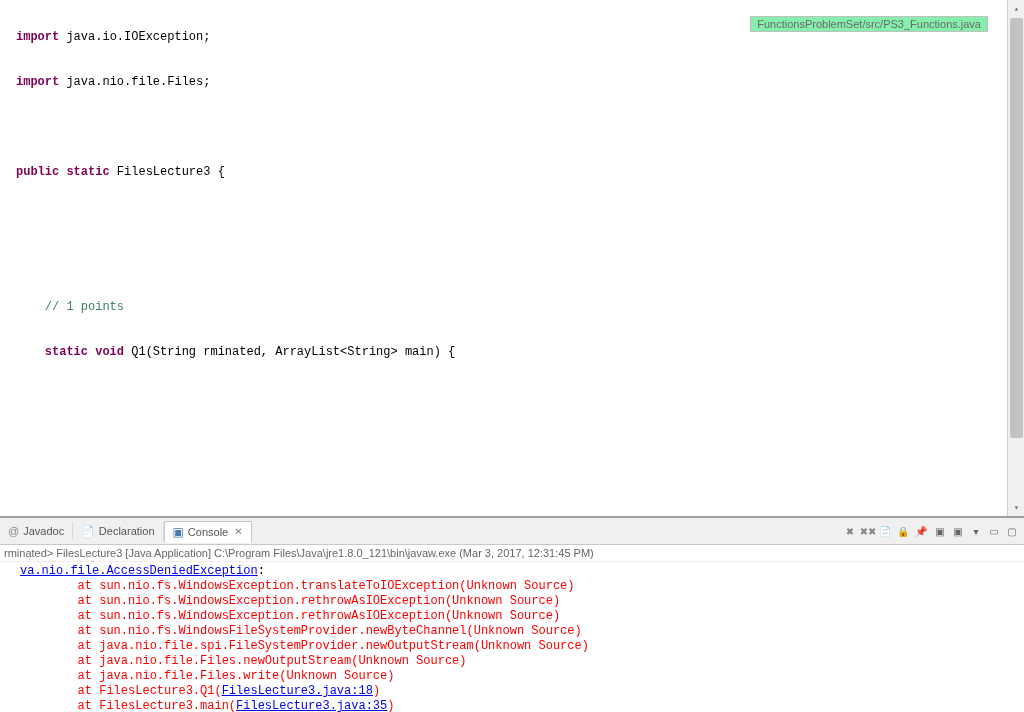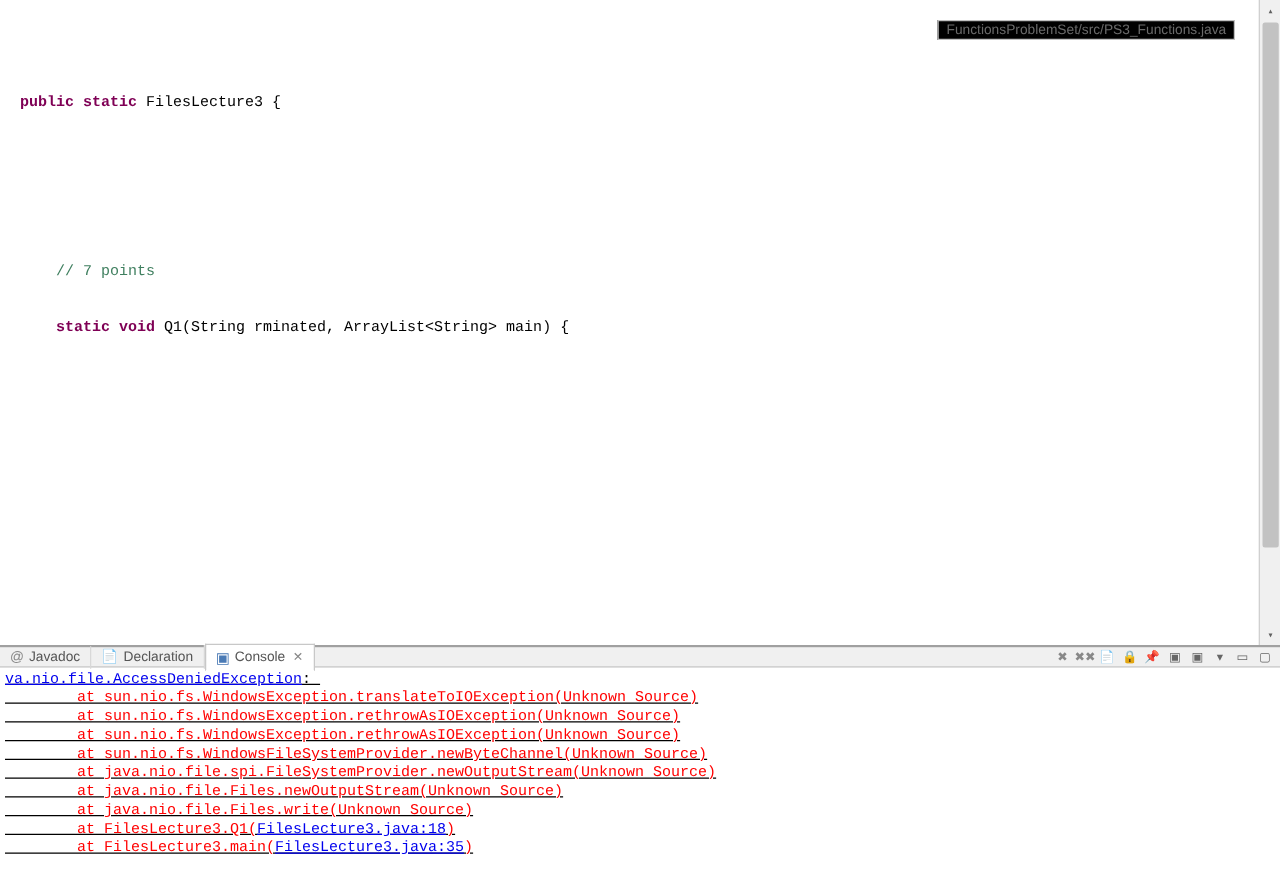--- a/index.html
+++ b/index.html
@@ -27,21 +27,21 @@
   line-height: 15px;
   font-size: 12px;
 }
 .line { display: block; height: 15px; padding-left: 10px; }
 .kw { color: #7f0055; font-weight: bold; }
 .cm { color: #3f7f5f; }
 .breadcrumb {
   position: absolute;
   top: 16px;
   right: 36px;
-  background: #000000;
+  background: #86efac;
   border: 1px solid #c0c0c0;
   padding: 1px 6px;
   font-family: Tahoma, sans-serif;
   font-size: 11px;
   color: #6a6a6a;
 }
 .scrollbar-v {
   position: absolute;
   right: 0; top: 0;
   width: 17px;
@@ -69,21 +69,21 @@
   height: 194px;
   display: flex;
   flex-direction: column;
   background: #fff;
 }
 .tabs {
   display: flex;
   align-items: center;
   background: #f0f0f0;
   border-bottom: 1px solid #c8c8c8;
-  height: 16px;
+  height: 28px;
   font-family: Tahoma, sans-serif;
   font-size: 11px;
   position: relative;
 }
 .tab {
   padding: 3px 8px;
   border-right: 1px solid #d8d8d8;
   color: #555;
   display: flex;
   align-items: center;
@@ -113,47 +113,48 @@
   color: #666;
 }
 .console-header {
   font-family: Tahoma, sans-serif;
   font-size: 11px;
   color: #666;
   padding: 2px 4px;
   border-bottom: 1px solid #eee;
 }
 .console-output {
-  padding: 2px 4px;
+  padding: 2px 20px;
   font-size: 12px;
   line-height: 15px;
   white-space: pre;
   overflow: hidden;
-  text-decoration: underline;
 }
 .ex-name { color: #0000ee; text-decoration: underline; }
 .trace { color: #ff0000; }
 .trace-link { color: #0000ee; text-decoration: underline; }
 .at-icon::before { content: "@"; color: #888; font-size: 11px; }
 .decl-icon::before { content: "📄"; font-size: 11px; }
 .cons-icon::before { content: "▣"; color: #4a7ab5; font-size: 12px; }
 .close-x { font-size: 10px; color: #888; margin-left: 2px; }
 </style>
 </head>
 <body>
 
 <div class="editor-pane">
   <div class="breadcrumb">FunctionsProblemSet/src/PS3_Functions.java</div>
 
   <div class="code-area">
+    <span class="line"><span class="kw">import</span><span> java.io.IOException;</span></span>
+    <span class="line"><span class="kw">import</span><span> java.nio.file.Files;</span></span>
     <span class="line"></span>
     <span class="line"><span class="kw">public static</span><span> FilesLecture3 {</span></span>
     <span class="line"></span>
     <span class="line"></span>
-    <span class="line"><span class="cm">    // 7 points</span></span>
+    <span class="line"><span class="cm">    // 1 points</span></span>
     <span class="line"><span class="kw">    static void</span><span> Q1(String </span><span>rminated</span><span>, ArrayList&lt;String&gt; </span><span>main</span><span>) {</span></span>
     <span class="line"></span>
     
     
     
     
     
     
     
     
@@ -197,20 +198,21 @@
       <span class="ti">📄</span>
       <span class="ti">🔒</span>
       <span class="ti">📌</span>
       <span class="ti">▣</span>
       <span class="ti">▣</span>
       <span class="ti">▾</span>
       <span class="ti">▭</span>
       <span class="ti">▢</span>
     </div>
   </div>
+  <div class="console-header">rminated&gt; FilesLecture3 [Java Application] C:\Program Files\Java\jre1.8.0_121\bin\javaw.exe (Mar 3, 2017, 12:31:45 PM)</div>
   <div class="console-output"><span class="ex-name">va.nio.file.AccessDeniedException</span><span>: </span>
 <span class="trace"><span>        at </span><span>sun.nio.fs.WindowsException.translateToIOException(Unknown Source)</span></span>
 <span class="trace"><span>        at </span><span>sun.nio.fs.WindowsException.rethrowAsIOException(Unknown Source)</span></span>
 <span class="trace"><span>        at </span><span>sun.nio.fs.WindowsException.rethrowAsIOException(Unknown Source)</span></span>
 <span class="trace"><span>        at </span><span>sun.nio.fs.WindowsFileSystemProvider.newByteChannel(Unknown Source)</span></span>
 <span class="trace"><span>        at </span><span>java.nio.file.spi.FileSystemProvider.newOutputStream(Unknown Source)</span></span>
 <span class="trace"><span>        at </span><span>java.nio.file.Files.newOutputStream(Unknown Source)</span></span>
 <span class="trace"><span>        at </span><span>java.nio.file.Files.write(Unknown Source)</span></span>
 <span class="trace"><span>        at </span><span>FilesLecture3.Q1(</span><span class="trace-link">FilesLecture3.java:18</span><span>)</span></span>
 <span class="trace"><span>        at </span><span>FilesLecture3.main(</span><span class="trace-link">FilesLecture3.java:35</span><span>)</span></span></div>

